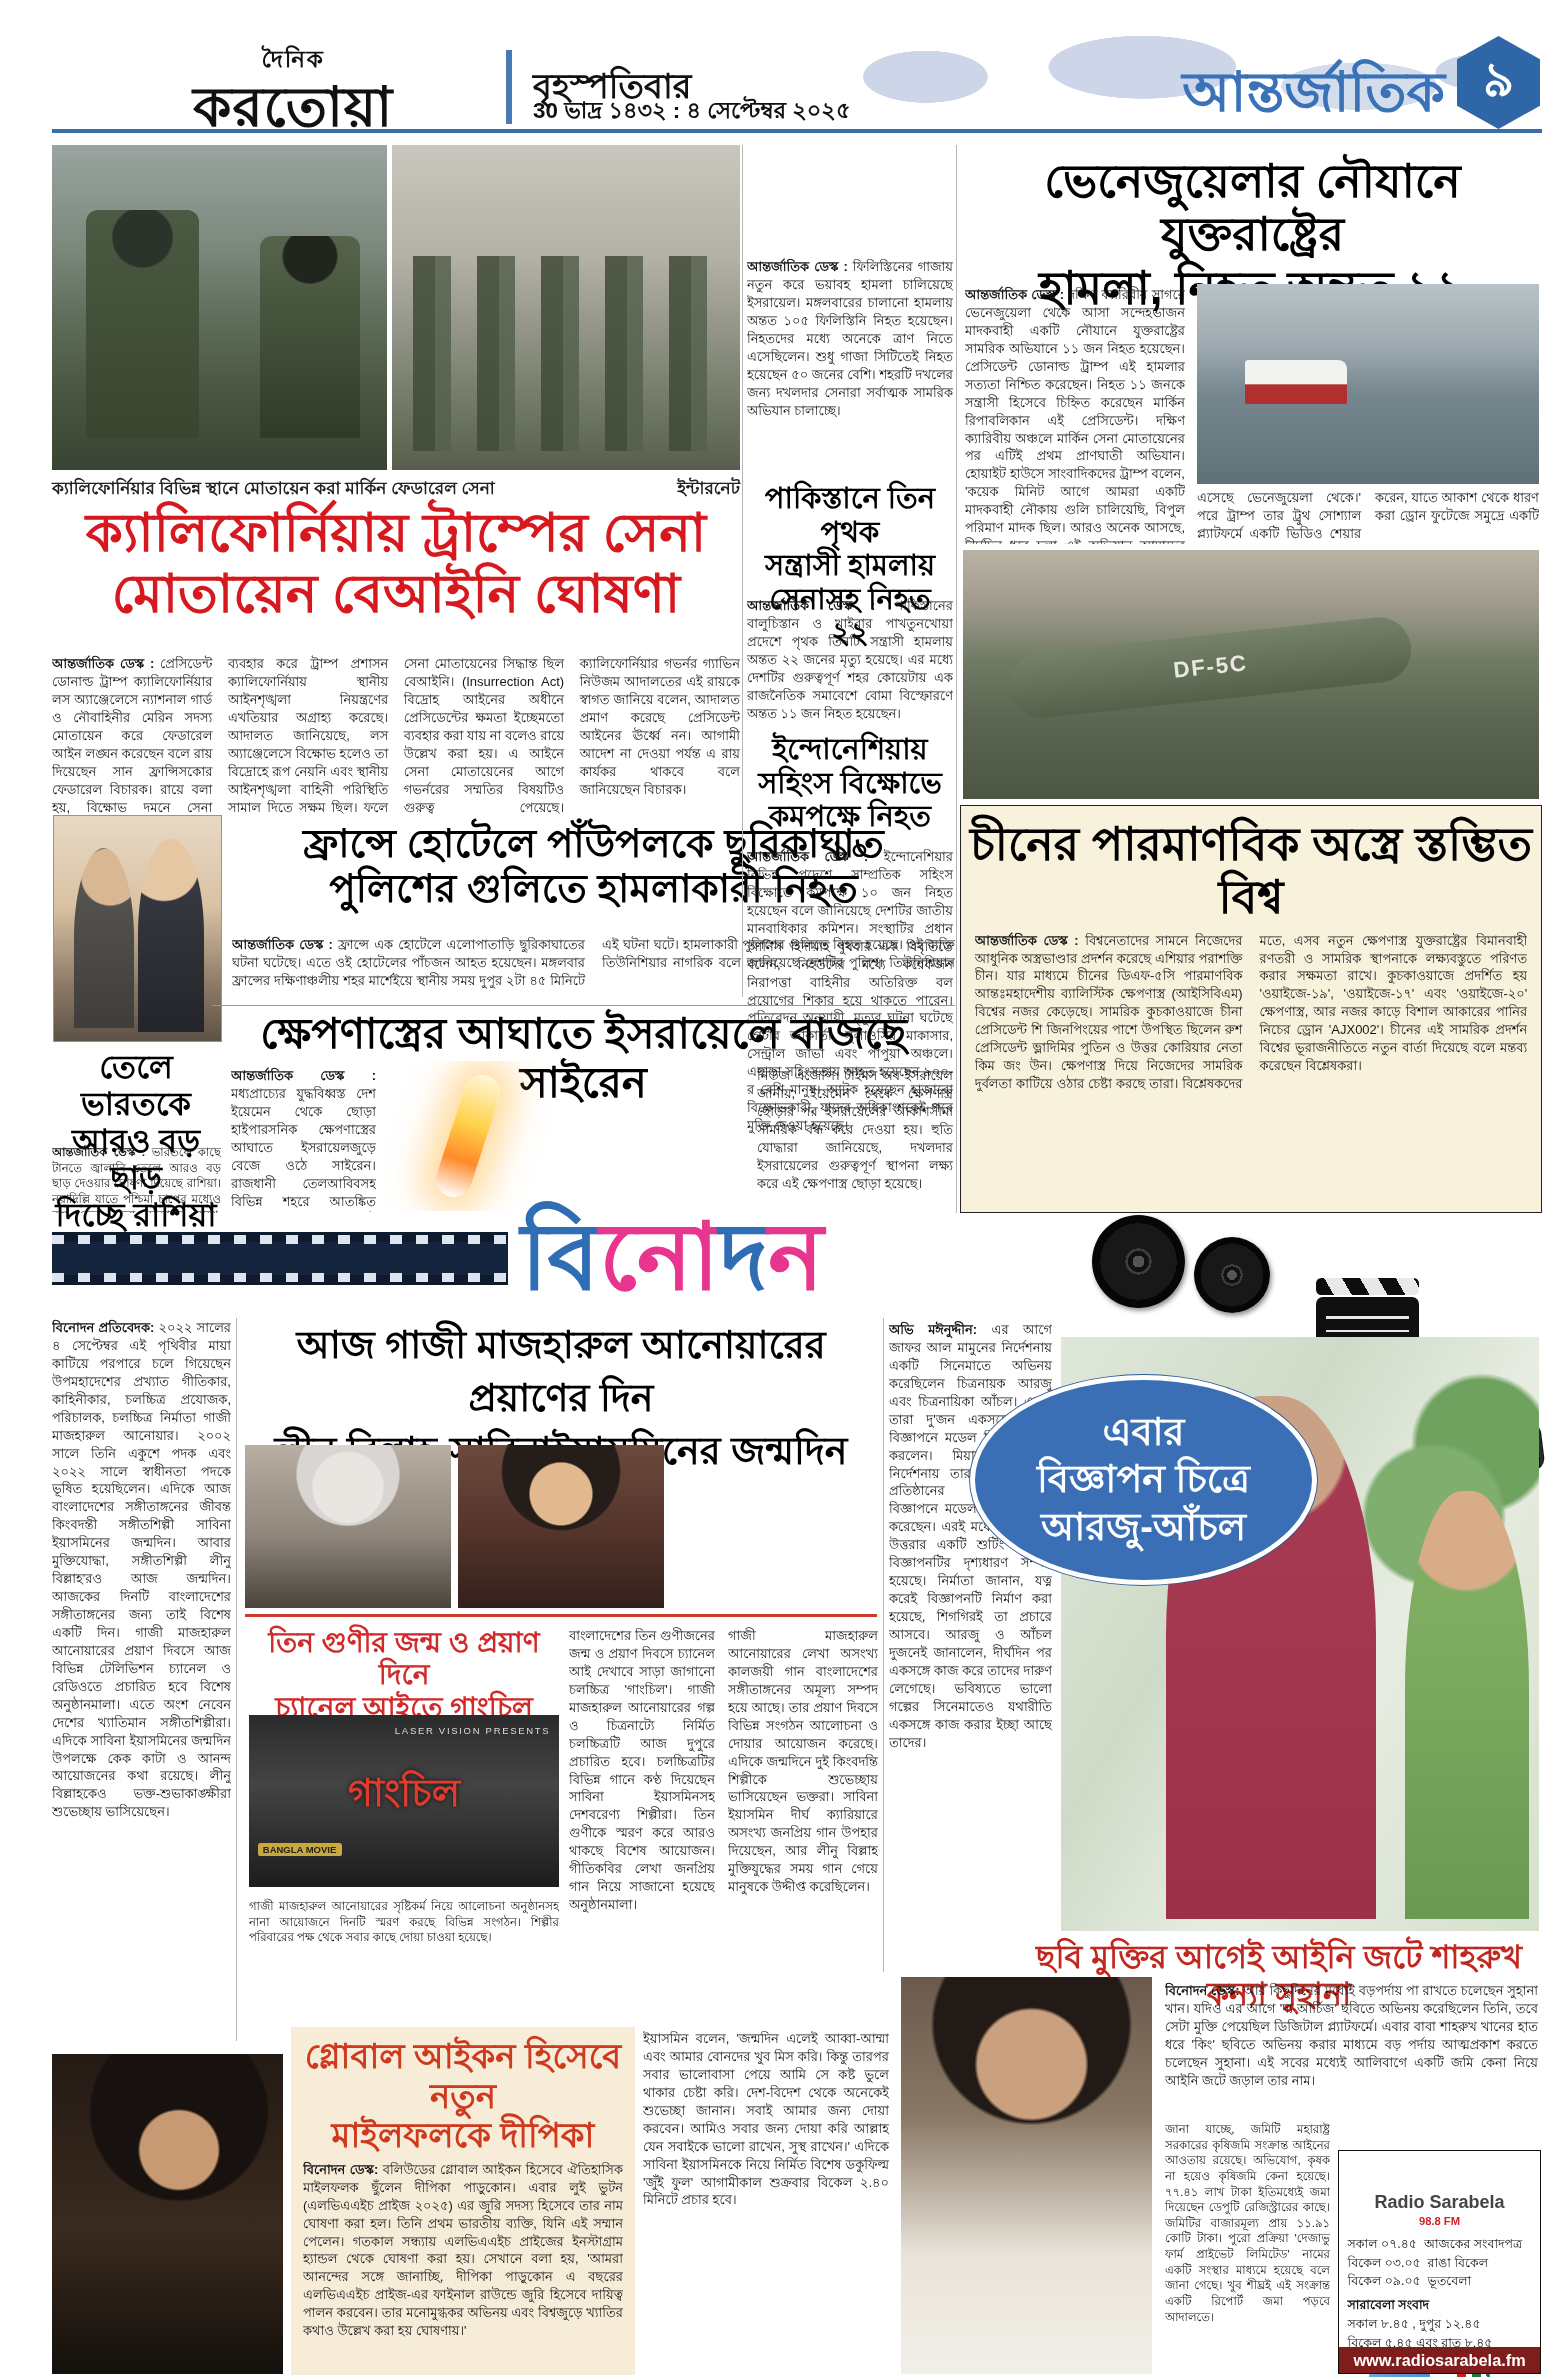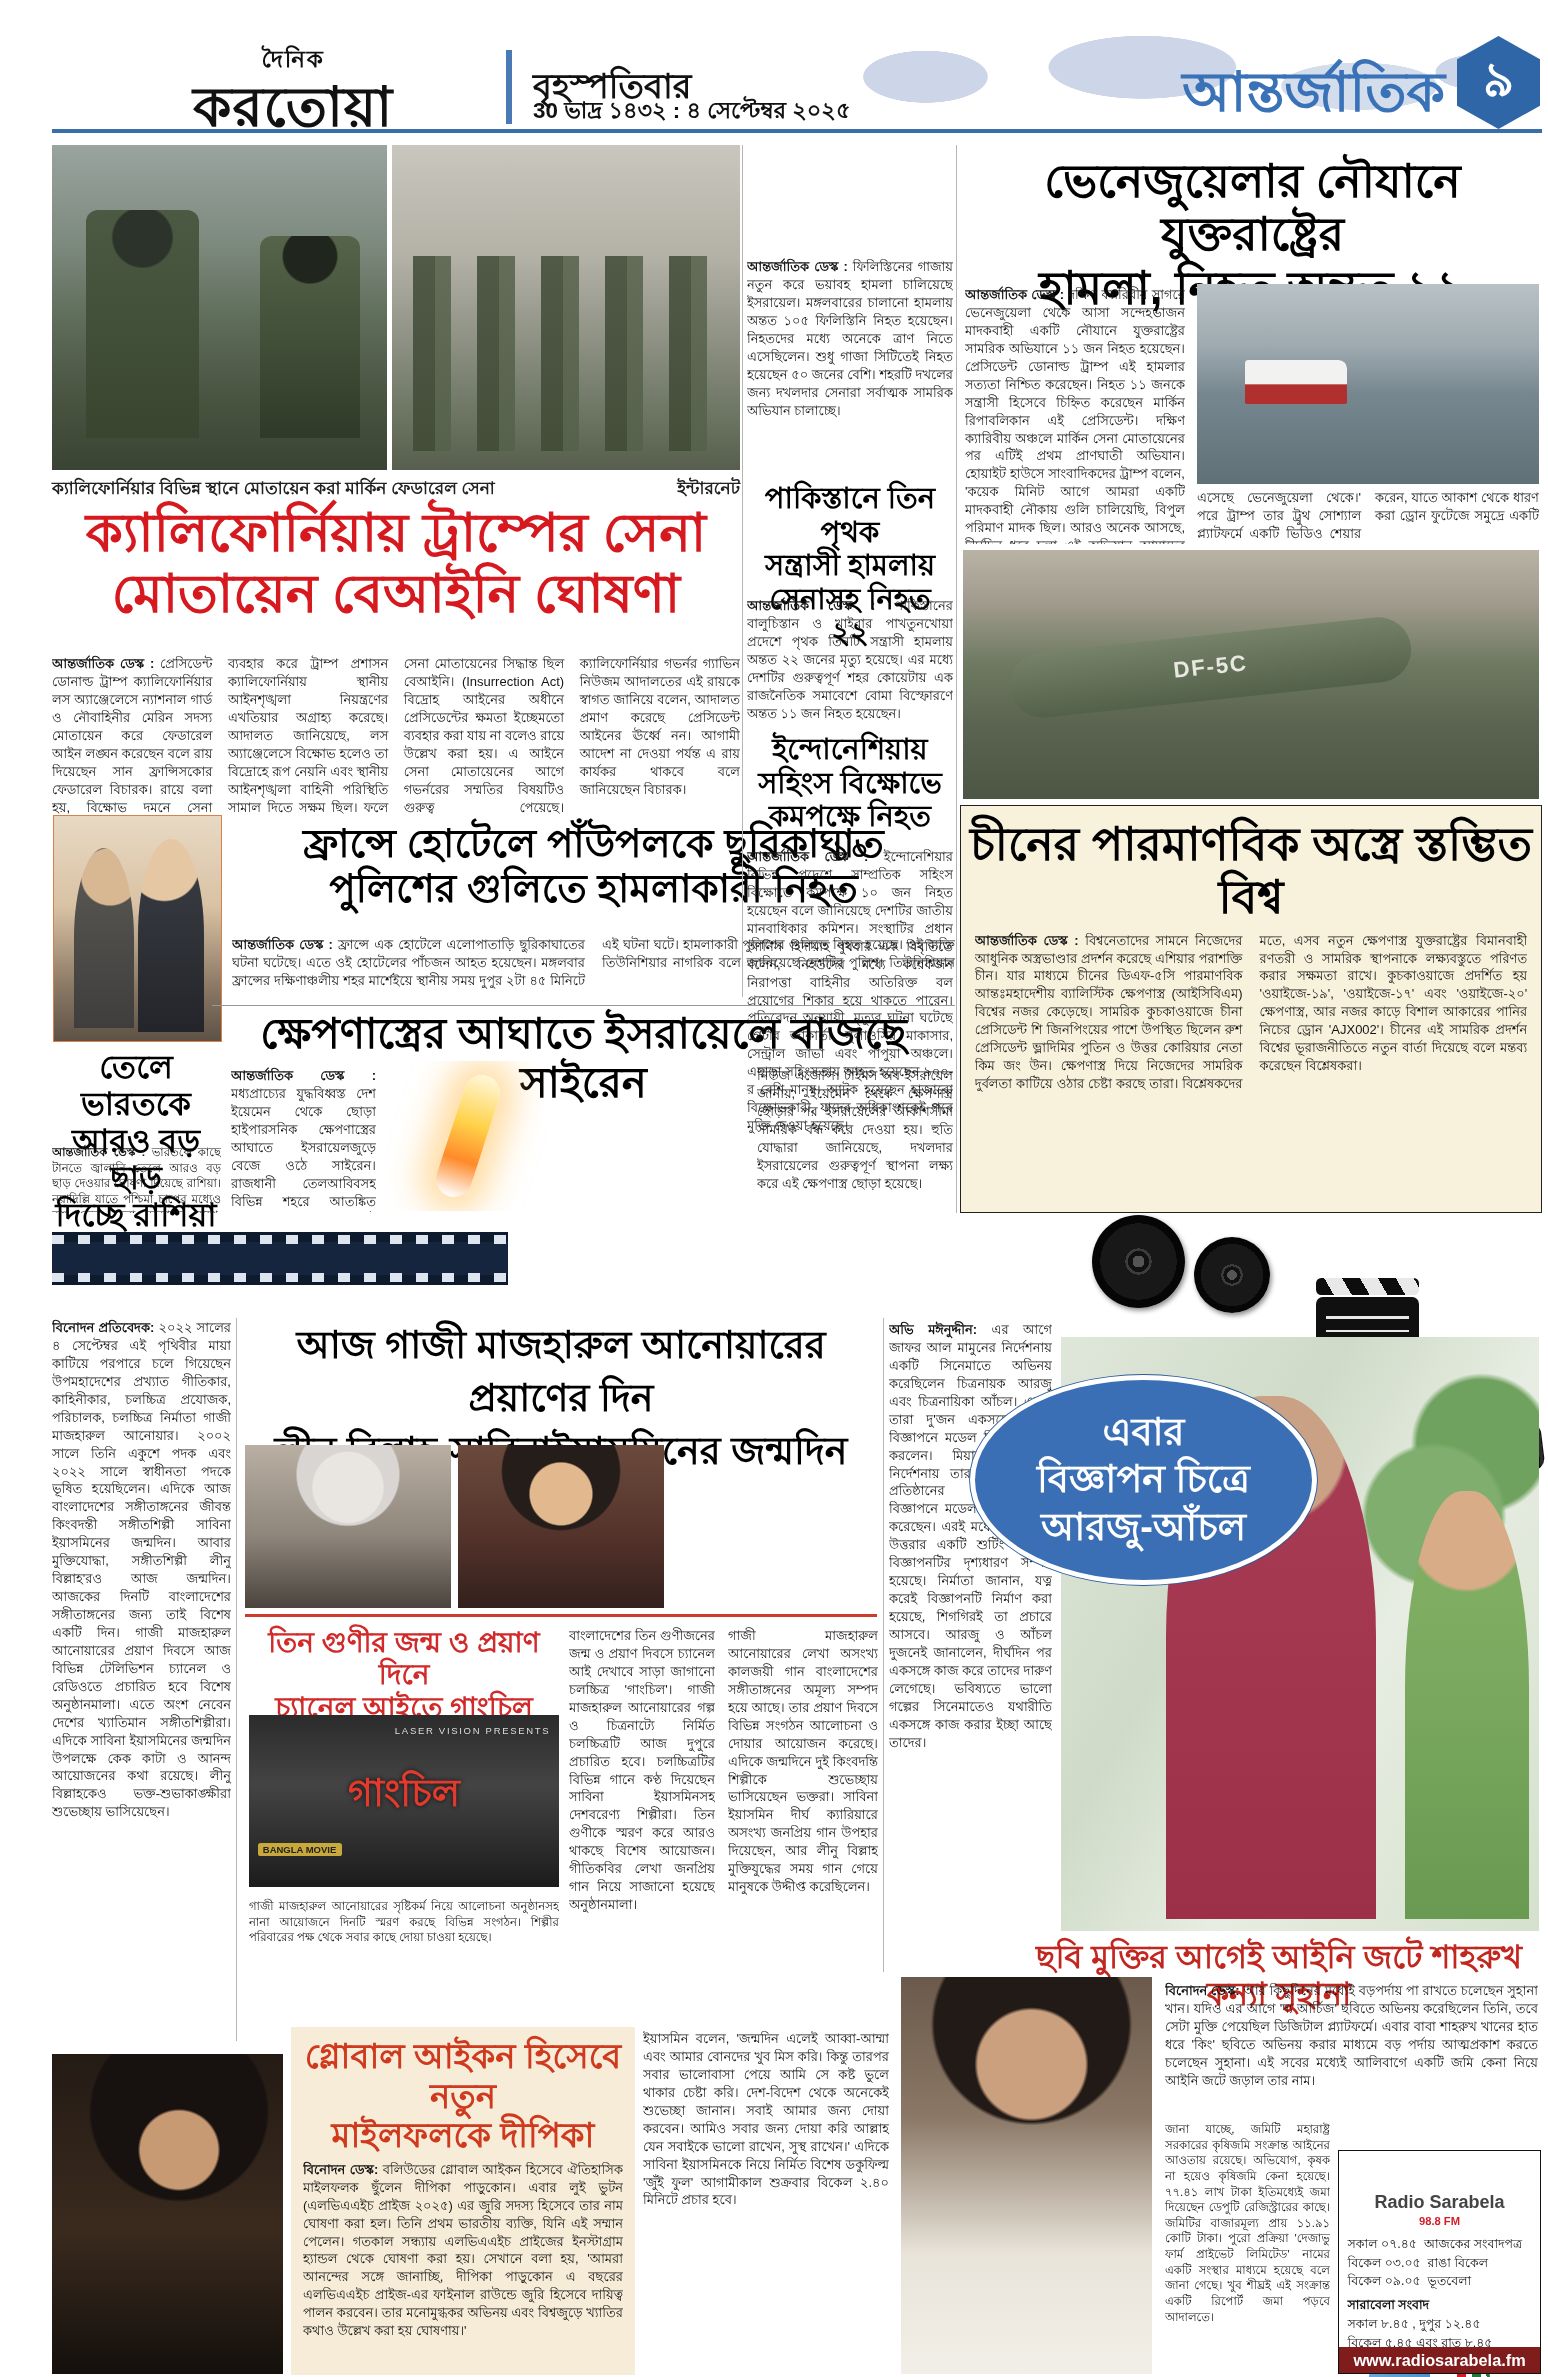--- a/index.html
+++ b/index.html
@@ -215,20 +215,23 @@
   <div class="abs china-box" style="left:960px;top:805px;width:580px;height:406px;">
     <div class="headline" style="margin:12px 8.6px 6.9px 8.6px;font-size:46px;">চীনের পারমাণবিক অস্ত্রে স্তম্ভিত বিশ্ব</div>
     <div class="body-text" style="margin:0 13.8px;height:284px;column-count:2;column-gap:17px;">
       <b class="dateline">আন্তর্জাতিক ডেস্ক :</b>
       <span>বিশ্বনেতাদের সামনে নিজেদের আধুনিক অস্ত্রভাণ্ডার প্রদর্শন করেছে এশিয়ার পরাশক্তি চীন। যার মাধ্যমে চীনের ডিএফ-৫সি পারমাণবিক আন্তঃমহাদেশীয় ব্যালিস্টিক ক্ষেপণাস্ত্র (আইসিবিএম) বিশ্বের নজর কেড়েছে। সামরিক কুচকাওয়াজে চীনা প্রেসিডেন্ট শি জিনপিংয়ের পাশে উপস্থিত ছিলেন রুশ প্রেসিডেন্ট ভ্লাদিমির পুতিন ও উত্তর কোরিয়ার নেতা কিম জং উন।</span>
       <span>ক্ষেপণাস্ত্র দিয়ে নিজেদের সামরিক দুর্বলতা কাটিয়ে ওঠার চেষ্টা করছে তারা। বিশ্লেষকদের মতে, এসব নতুন ক্ষেপণাস্ত্র যুক্তরাষ্ট্রের বিমানবাহী রণতরী ও সামরিক স্থাপনাকে লক্ষ্যবস্তুতে পরিণত করার সক্ষমতা রাখে। কুচকাওয়াজে প্রদর্শিত হয় 'ওয়াইজে-১৯', 'ওয়াইজে-১৭' এবং 'ওয়াইজে-২০' ক্ষেপণাস্ত্র, আর নজর কাড়ে বিশাল আকারের পানির নিচের ড্রোন 'AJX002'। চীনের এই সামরিক প্রদর্শন বিশ্বের ভূরাজনীতিতে নতুন বার্তা দিয়েছে বলে মন্তব্য করেছেন বিশ্লেষকরা।</span>
     </div>
   </div>
 
   <div class="abs strip" style="left:52px;top:1232px;width:456px;height:53px;"></div>
+  <div class="abs banner-word" style="left:521px;top:1211px;">
+    <span class="c-blue">বি</span><span class="c-pink">নো</span><span class="c-blue">দ</span><span class="c-pink">ন</span>
+  </div>
   <div class="abs reel" style="left:1092px;top:1215px;width:93px;height:93px;"></div>
   <div class="abs reel" style="left:1194px;top:1237px;width:76px;height:76px;"></div>
   <div class="abs clapper" style="left:1316px;top:1244px;width:103px;height:64px;"></div>
   <div class="abs popcorn" style="left:1435px;top:1247px;width:50px;height:60px;"></div>
   <div class="abs filmtail" style="left:1464px;top:1249px;width:79px;height:48px;"></div>
 
   <div class="abs rule-v" style="left:236px;top:1318px;height:723px;"></div>
   <div class="abs rule-v" style="left:883px;top:1318px;height:654px;"></div>
 
   <div class="abs body-text" style="left:52px;top:1319px;width:179px;height:721px;">

